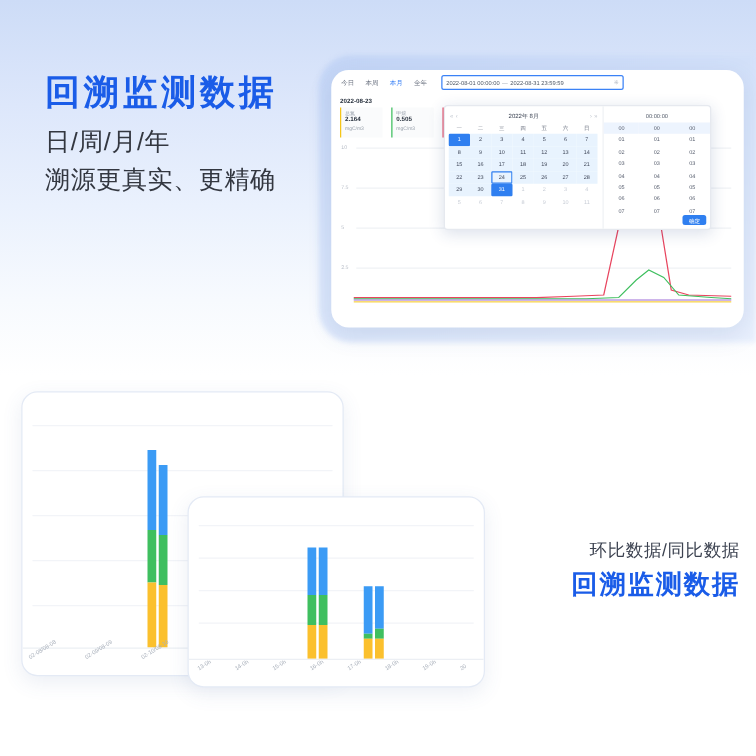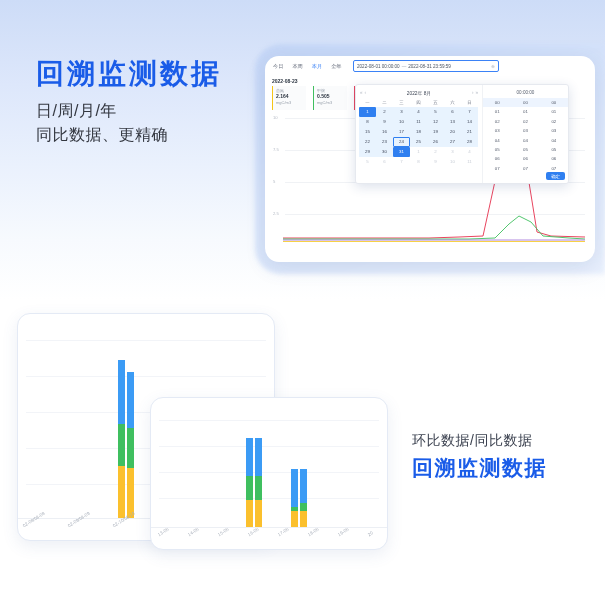--- a/index.html
+++ b/index.html
@@ -21,21 +21,21 @@
     filter:blur(2px);
   }
 
   
   #headline{ position:absolute; left:36px; top:58px; width:250px; }
   #headline-title{
     font-size:28px; font-weight:bold; color:#1A5CE8;
     letter-spacing:3px; line-height:1.15; white-space:nowrap;
   }
   .headline-sub{
-    font-size:16px; color:#333740; line-height:1.5;
+    font-size:20px; color:#333740; line-height:1.5;
     letter-spacing:0.5px; white-space:nowrap;
   }
   #headline-subs{ margin-top:9px; }
 
   
   #dashboard-panel{
     position:absolute; left:265px; top:56px; width:330px; height:206px;
     background:#ffffff; border-radius:14px;
     box-shadow:0 6px 20px rgba(60,90,150,0.13);
     overflow:hidden;
@@ -132,41 +132,41 @@
   .cc-axis{
     position:absolute; left:0; right:0; bottom:0; height:22px;
     border-top:1px solid #eceff4;
   }
   .x-label{
     position:absolute; font-size:4.6px; color:#a9b0bb; white-space:nowrap;
     transform:rotate(-32deg); transform-origin:left top;
   }
 
   
-  #compare-text{ position:absolute; left:412px; top:430px; width:180px; }
+  #compare-text{ position:absolute; left:412px; top:430px; width:180px;text-align:right; }
   #compare-sub{
     font-size:14px; color:#3c4250; letter-spacing:0.5px;
     white-space:nowrap; line-height:1.5;
   }
   #compare-title{
     font-size:21px; font-weight:bold; color:#1A5CE8;
     letter-spacing:1.5px; white-space:nowrap; line-height:1.35; margin-top:3px;
   }
 </style>
 </head>
 <body>
 
 <div id="bg-gradient"></div>
 <div id="bg-blob"></div>
 
 <div id="headline">
   <div id="headline-title">回溯监测数据</div>
   <div id="headline-subs">
     <div class="headline-sub">日/周/月/年</div>
-    <div class="headline-sub">同比数据、更精确</div>
+    <div class="headline-sub">溯源更真实、更精确</div>
   </div>
 </div>
 
 <div id="dashboard-panel">
 
   <div id="panel-toolbar">
     <span class="range-tab">今日</span>
     <span class="range-tab">本周</span>
     <span class="range-tab active">本月</span>
     <span class="range-tab">全年</span>

